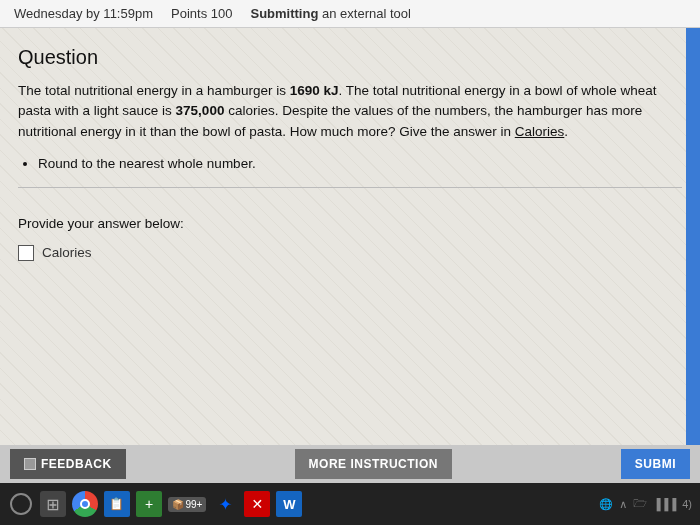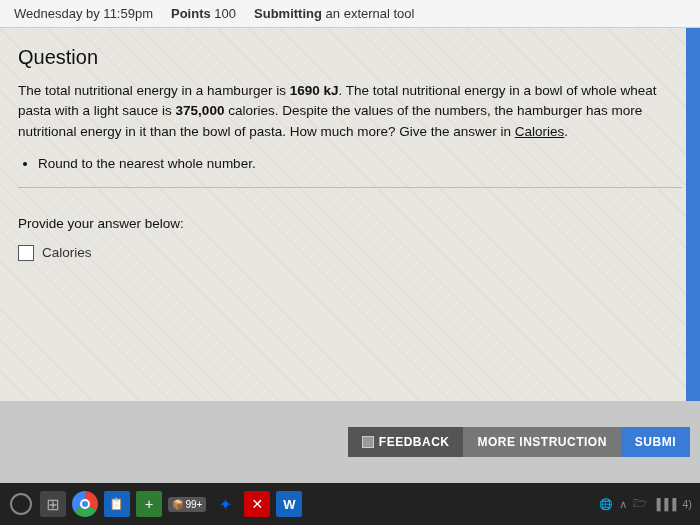--- a/index.html
+++ b/index.html
@@ -98,23 +98,23 @@
 
     .calories-label {
       font-size: 13.5px;
       color: #333;
     }
 
     
     .action-bar {
       display: flex;
       align-items: center;
-      justify-content: flex-end;
+      justify-content: space-between;
       gap: 0;
-      padding: 26px 10px;
+      padding: 4px 10px;
       background: transparent;
       flex-shrink: 0;
     }
 
     .feedback-btn {
       display: flex;
       align-items: center;
       gap: 5px;
       background: #555;
       color: white;
@@ -230,21 +230,21 @@
       width: 14px;
       background: #3a7bd5;
     }
   </style>
 </head>
 <body>
 
 <div class="top-bar">
   <span>Wednesday by 11:59pm</span>
   <span>
-    <span style="font-weight:bold">Points</span>
+    <span style="font-weight:normal">Points</span>
     <span>100</span>
   </span>
   <span>
     <span style="font-weight:bold">Submitting</span>
     <span>an external tool</span>
   </span>
 </div>
 
 <div class="main-content">
   <div class="question-title">Question</div>

